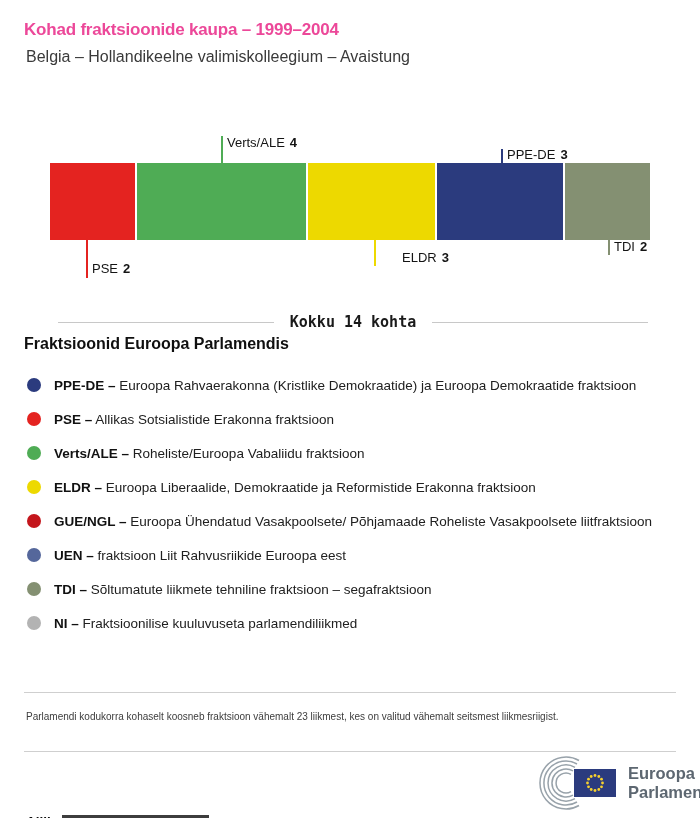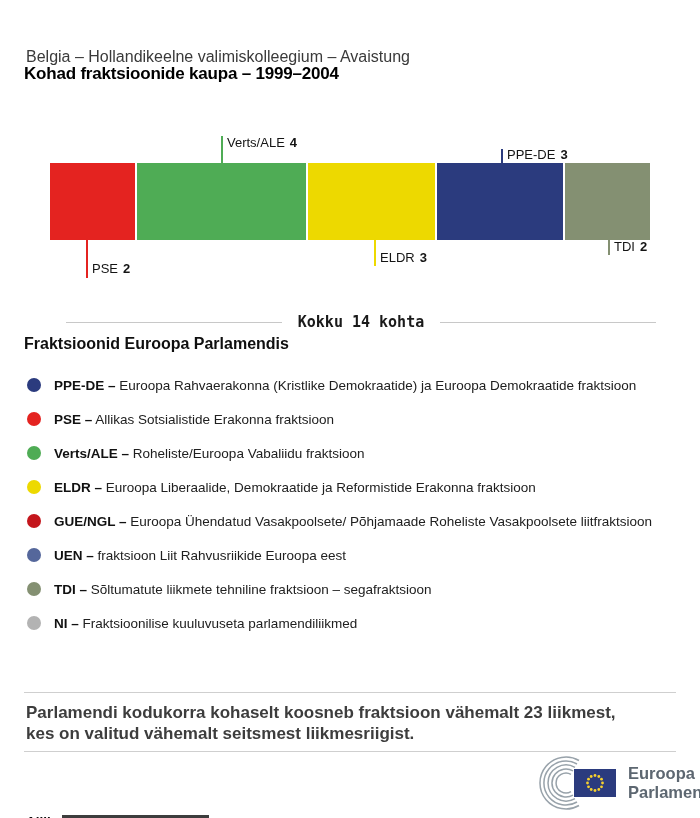--- a/index.html
+++ b/index.html
@@ -1,50 +1,50 @@
 <!DOCTYPE html>
 <html><head>
 <meta charset="utf-8">
 <style>
   * { margin:0; padding:0; box-sizing:border-box; }
   html,body { background:#ffffff; }
   body { font-family:"Liberation Sans","DejaVu Sans",sans-serif; color:#1c1c1c; }
   .page { position:relative; width:700px; height:818px; background:#fff; overflow:hidden; }
 
-  .title { position:absolute; left:24px; top:20px; font-size:17px; font-weight:bold; color:#000000; letter-spacing:-0.2px;margin-top:44px; }
+  .title { position:absolute; left:24px; top:20px; font-size:17px; font-weight:bold; color:#ec4899; letter-spacing:-0.2px; }
   .subtitle { position:absolute; left:26px; top:48px; font-size:16px; color:#3a3a3a; }
 
   .chart { position:absolute; left:0; top:130px; width:626px; height:160px; }
   .bar { position:absolute; left:50px; top:33px; width:600px; height:77px; display:flex; gap:2px; }
   .seg { height:100%; }
 
   .callout { position:absolute; font-size:13px; line-height:15px; color:#141414; white-space:nowrap; }
   .co-line { position:absolute; left:0; top:0; width:2px; }
   .co-text { position:absolute; left:6px; }
   .co-num { font-weight:bold; margin-left:5px; }
   .co-verts { left:221px; top:6px; }  .co-verts .co-line { height:27px; } .co-verts .co-text { top:-1px; }
   .co-ppe   { left:501px; top:19px; } .co-ppe .co-line { height:14px; }   .co-ppe .co-text { top:-2px; }
   .co-pse   { left:86px;  top:110px; } .co-pse .co-line { height:38px; }  .co-pse .co-text { top:21px;text-align:center; }
-  .co-eldr  { left:374px; top:110px; } .co-eldr .co-line { height:26px; } .co-eldr .co-text { top:10px; }
+  .co-eldr  { left:374px; top:110px; } .co-eldr .co-line { height:26px; } .co-eldr .co-text { top:10px;margin-left:22px; }
   .co-tdi   { left:608px; top:110px; } .co-tdi .co-line { height:15px; }  .co-tdi .co-text { top:-1px; }
 
-  .total-divider { position:absolute; left:66px; top:311px; width:590px; height:22px; display:flex; align-items:center; }
+  .total-divider { position:absolute; left:58px; top:311px; width:590px; height:22px; display:flex; align-items:center; }
   .total-divider .line { flex:1; border-top:1px solid #c8c8c8; height:0; }
   .total-text { font-family:"DejaVu Sans Mono","Liberation Mono",monospace; font-weight:bold; font-size:15px; color:#1a1a1a; margin:0 16px; white-space:nowrap; }
 
   .legend-heading { position:absolute; left:24px; top:335px; font-size:16px; font-weight:bold; color:#0f0f0f; }
   .legend { position:absolute; left:24px; top:368px; width:668px; list-style:none; }
   .legend-item { height:34px; display:flex; align-items:center; white-space:nowrap; }
   .dot { width:14px; height:14px; border-radius:50%; margin-left:3px; margin-right:13px; flex-shrink:0; }
   .ltext { font-size:13.5px; color:#202020; }
   .ltext b { color:#111; }
 
   .rule { position:absolute; left:24px; width:652px; border:none; border-top:1px solid #cfcfcf; }
   .rule1 { top:692px; } .rule2 { top:751px; }
-  .note { position:absolute; left:26px; top:702px; width:620px; font-size:17px; line-height:21px; color:#3d3d3d;font-weight:bold; }
+  .note { position:absolute; left:26px; top:702px; width:620px; font-size:10px; line-height:30px; color:#3d3d3d; }
 
   .allikas { position:absolute; left:26px; top:814px; font-size:13.5px; color:#222; }
   .allikas b { color:#0f0f0f; margin-right:4px; }
 
   .logo { position:absolute; left:528px; top:756px; display:flex; align-items:center; }
   .logo-text { margin-left:8px; font-size:16.5px; line-height:19px; font-weight:bold; color:#5d6771; }
 
   .bottom-strip { position:absolute; left:62px; top:815px; width:147px; height:3px; background:#3d3d3d; }
 </style>
 </head>

